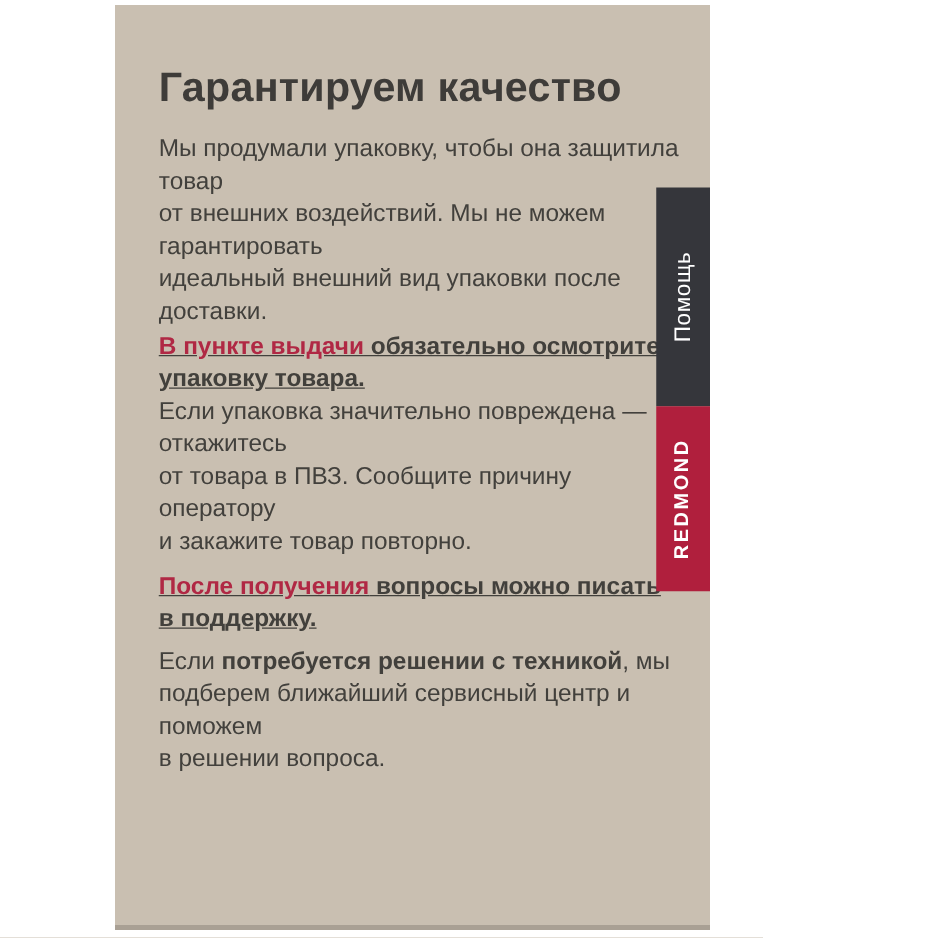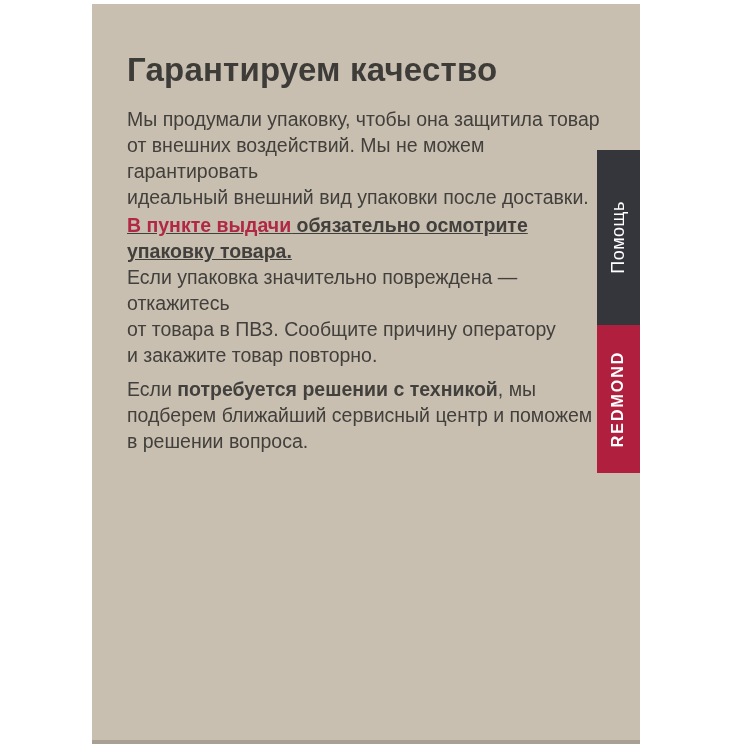--- a/index.html
+++ b/index.html
@@ -6,21 +6,21 @@
   body {
     width: 750px; height: 750px;
     background: #ffffff;
     font-family: "Liberation Sans", sans-serif;
     overflow: hidden;
     position: relative;
   }
   .card {
     position: absolute;
     left: 92px; top: 4px;
-    width: 548px; height: 736px;
+    width: 476px; height: 736px;
     background: var(--beige, #c9bfb1);
     border-bottom: 4px solid var(--edge, #a9a094);
     box-sizing: content-box;
   }
   .content {
     padding: 0 20px 0 35px;
   }
   h1 {
     margin: 0; padding: 0;
     font-size: 33px;
@@ -92,20 +92,22 @@
 идеальный внешний вид упаковки после доставки.</p>
 
 
     <p class="lead lead-pickup"><span class="red">В пункте выдачи</span><span> обязательно осмотрите
 упаковку товара.</span></p>
 
     <p>Если упаковка значительно повреждена — откажитесь
 от товара в ПВЗ. Сообщите причину оператору
 и закажите товар повторно.</p>
 
+    <p class="lead lead-after"><span class="red">После получения</span><span> вопросы можно писать
+в поддержку.</span></p>
 
 
     <p class="p-service"><span>Если </span><span class="b">потребуется решении с техникой</span><span>, мы
 подберем ближайший сервисный центр и поможем
 в решении вопроса.</span></p>
 
   </div>
 
   <div class="tab tab-help">
     <span>Помощь</span>

